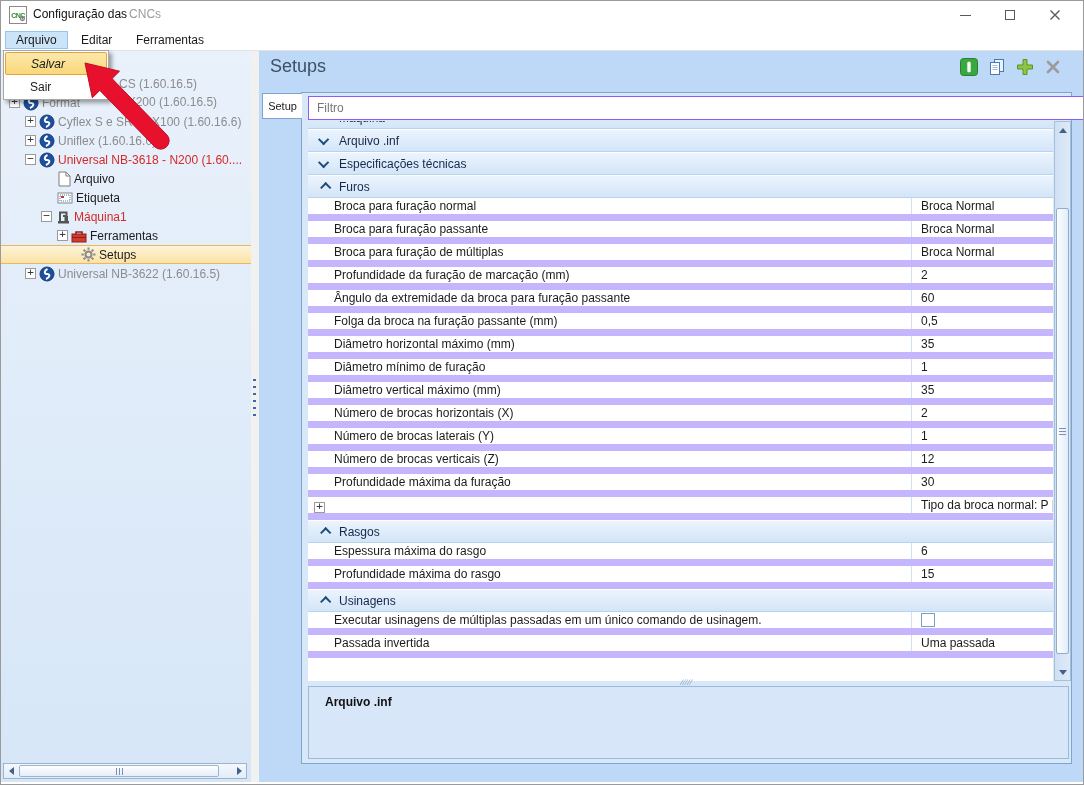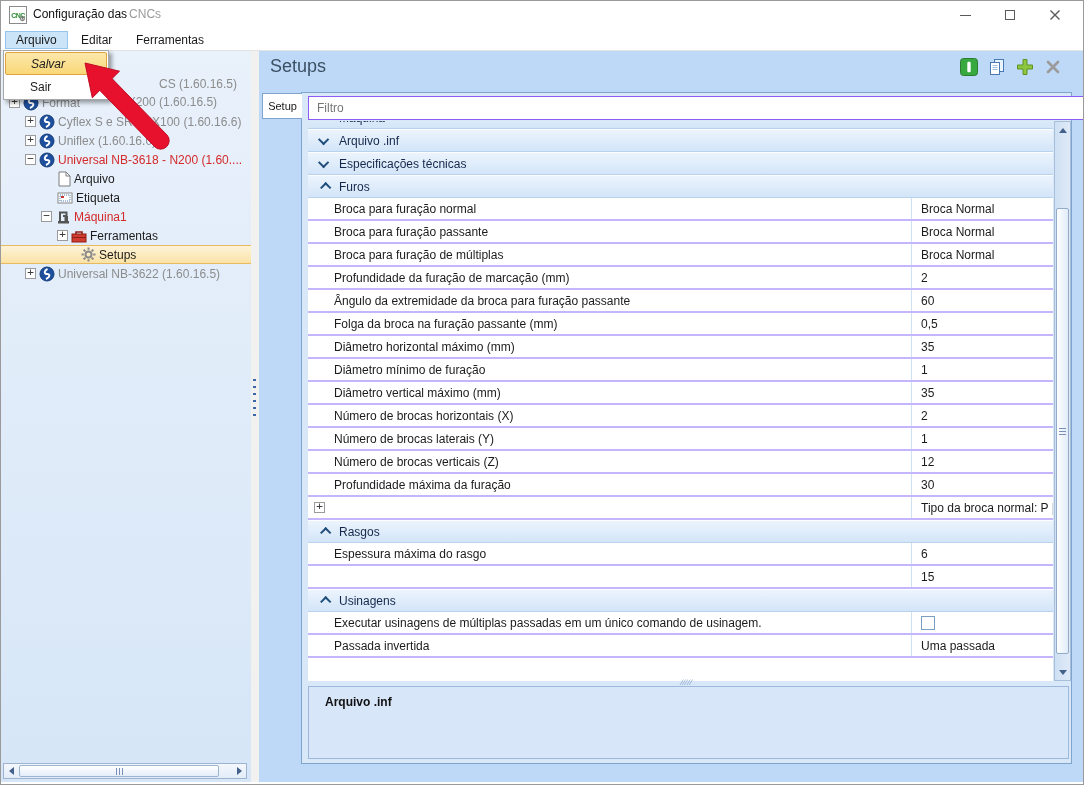--- a/index.html
+++ b/index.html
@@ -79,21 +79,21 @@
   .grid{position:absolute;left:6px;top:28px;width:745px;height:560px;background:#fff;overflow:hidden;}
   .row-clip{height:8px;overflow:hidden;}
   .row-clip .ggroup{margin-top:-15px;}
   .ggroup{height:23px;box-sizing:border-box;display:flex;align-items:center;padding-left:13px;
     background:linear-gradient(#ecf4fd,#d3e5f8);border-top:1px solid #fbfdff;border-bottom:1px solid #b9d3ee;
     font-size:12px;color:#15284b;}
   .ggroup .glabel{margin-left:10px;}
   .chev{width:6px;height:6px;border-left:2px solid #1f4d7a;border-bottom:2px solid #1f4d7a;display:inline-block;flex:none;}
   .chev.down{transform:rotate(-45deg) translateY(-2px);}
   .chev.up{transform:rotate(135deg) translateY(-1px);}
-  .grow{height:23px;box-sizing:border-box;position:relative;background:#fff;border-bottom:2px solid #c4b5fd;
+  .grow{height:23px;box-sizing:border-box;position:relative;background:#fff;border-bottom:7px solid #c4b5fd;
     display:flex;align-items:center;}
   .grow .lbl{padding-left:26px;font-size:12px;color:#1b1b1b;white-space:nowrap;overflow:hidden;flex:1;}
   .grow .val{position:absolute;left:603px;top:0;bottom:0;width:142px;border-left:1px solid #cfe0f2;
     display:flex;align-items:center;padding-left:9px;font-size:12px;color:#1b1b1b;white-space:nowrap;
     overflow:hidden;box-sizing:border-box;}
   .grow .expander{position:absolute;left:6px;top:5px;margin:0;}
   .checkbox{width:14px;height:14px;border:1px solid #7aa0c4;background:#fff;box-sizing:border-box;}
   
   .vscroll{position:absolute;left:752px;top:28px;width:17px;height:560px;background:linear-gradient(90deg,#cfe0f4,#dfeaf8);
     border:1px solid #a8bfd9;box-sizing:border-box;}
@@ -141,21 +141,21 @@
   </div>
 
   <div class="menubar">
     <div class="menu-item open" style="left:4px;">Arquivo</div>
     <div class="menu-item" style="left:70px;">Editar</div>
     <div class="menu-item" style="left:125px;">Ferramentas</div>
   </div>
 
   <div class="tree-panel">
     <div class="tree-rows" id="tree-rows">
-        <div class="trow" style="padding-left: 118px; margin-left: 40px;">
+        <div class="trow" style="padding-left: 118px;">
           <span class="c-gray">CS (1.60.16.5)</span>
         </div>
         <div class="trow" style="padding-left: 8px;">
           <span class="expander">+</span>
           <span class="ticon">
             <svg width="16" height="16" viewBox="0 0 16 16">
               <circle cx="8" cy="8" r="7" fill="#1d4f9e" stroke="#163c78"></circle>
               <path d="M8.5 3 C5 4.5 5 8 8 8 C11.5 8 11 11.5 7 13" stroke="#fff" stroke-width="2" fill="none"></path>
             </svg>
           </span>
@@ -393,20 +393,21 @@
           </div>
           <div class="ggroup">
             <span class="chev up"></span>
             <span class="glabel">Rasgos</span>
           </div>
           <div class="grow">
             <span class="lbl">Espessura máxima do rasgo</span>
             <span class="val">6</span>
           </div>
           <div class="grow">
+            <span class="lbl">Profundidade máxima do rasgo</span>
             <span class="val">15</span>
           </div>
           <div class="ggroup">
             <span class="chev up"></span>
             <span class="glabel">Usinagens</span>
           </div>
           <div class="grow">
             <span class="lbl">Executar usinagens de múltiplas passadas em um único comando de usinagem.</span>
             <span class="val">
               <span class="checkbox"></span>

